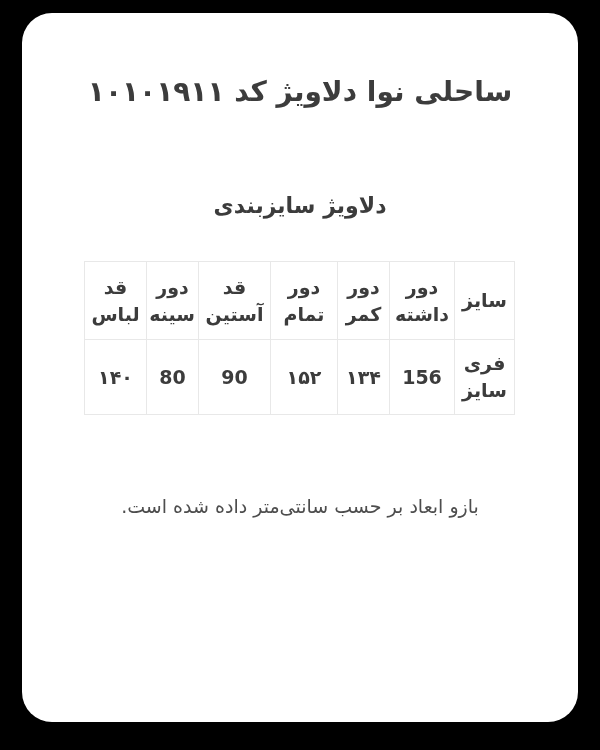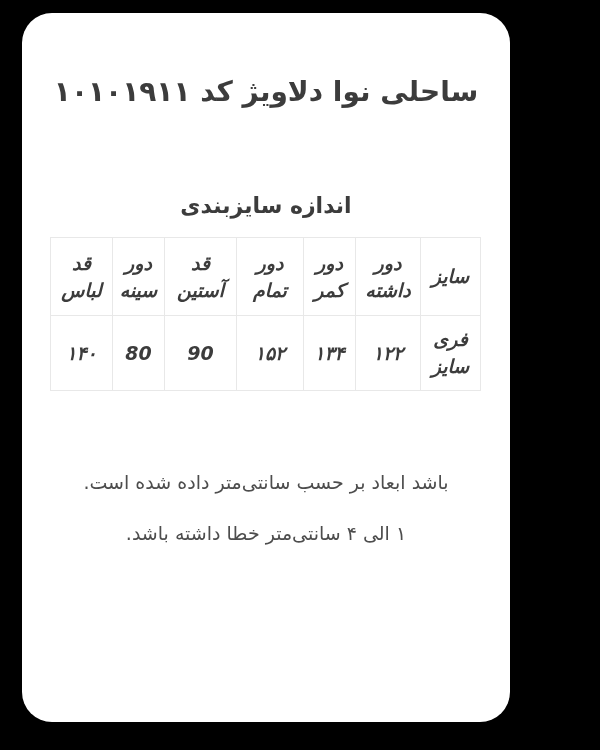--- a/index.html
+++ b/index.html
@@ -14,21 +14,21 @@
   .stage {
     position: relative;
     width: 600px;
     height: 750px;
     background: #000000;
   }
   .card {
     position: absolute;
     left: 22px;
     top: 13px;
-    width: 488px;
+    width: 556px;
     height: 709px;
     background: #ffffff;
     border-radius: 30px;
     direction: rtl;
     text-align: center;
     box-sizing: border-box;
   }
   .product-title {
     margin: 62px 10px 0;
     font-size: 28px;
@@ -38,23 +38,22 @@
     letter-spacing: 0;
   }
   .size-guide-heading {
     margin: 84px 10px 0;
     font-size: 22px;
     line-height: 26px;
     font-weight: bold;
     color: #3c3c3c;
   }
   .table-wrap {
-    margin: 18px auto 0;
+    margin: 42px auto 0;
     width: 430px;
-    font-style: italic;
   }
   table.size-table {
     border-collapse: collapse;
     table-layout: fixed;
     width: 430px;
     direction: rtl;
   }
   .size-table th, .size-table td {
     border: 1px solid #e8e8e8;
     background: #ffffff;
@@ -89,48 +88,47 @@
   }
 </style>
 </head>
 <body>
 
 <div class="stage">
   <div class="card">
 
     <h1 class="product-title">ساحلی نوا دلاویژ کد ۱۰۱۰۱۹۱۱</h1>
 
-    <h2 class="size-guide-heading">اندازه سایزبندی</h2>
+    <h2 class="size-guide-heading">دلاویژ سایزبندی</h2>
 
     <div class="table-wrap">
       <table class="size-table">
         <thead>
           <tr>
             <th class="c1">سایز</th>
             <th class="c2">دور داشته</th>
             <th class="c3">دور کمر</th>
             <th class="c4">دور تمام</th>
             <th class="c5">قد آستین</th>
             <th class="c6">دور سینه</th>
             <th class="c7">قد لباس</th>
           </tr>
         </thead>
         <tbody>
           <tr>
             <td class="c1">فری سایز</td>
-            <td class="c2">۱۲۲</td>
+            <td class="c2">156</td>
             <td class="c3">۱۳۴</td>
             <td class="c4">۱۵۲</td>
             <td class="c5">90</td>
             <td class="c6">80</td>
             <td class="c7">۱۴۰</td>
           </tr>
         </tbody>
       </table>
     </div>
 
     <div class="notes">
-      <p class="note-line">باشد ابعاد بر حسب سانتی‌متر داده شده است.</p>
-      <p class="note-line">۱ الی ۴ سانتی‌متر خطا داشته باشد.</p>
+      <p class="note-line">بازو ابعاد بر حسب سانتی‌متر داده شده است.</p>
     </div>
 
   </div>
 </div>
 
 </body></html>

